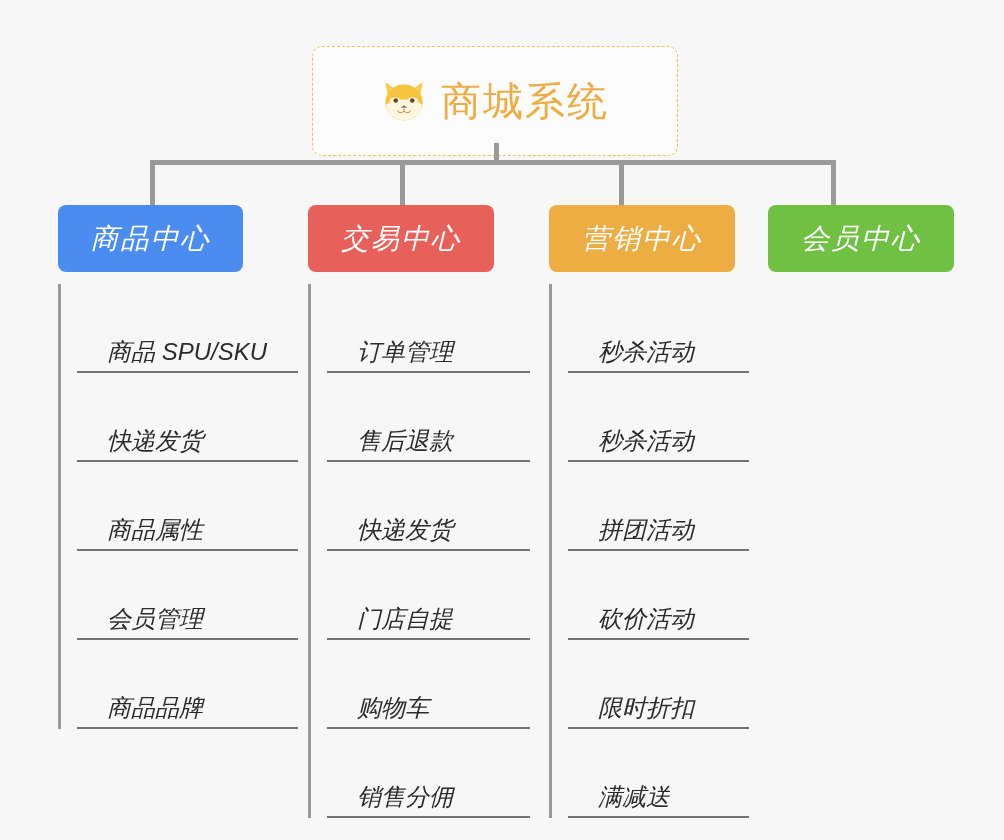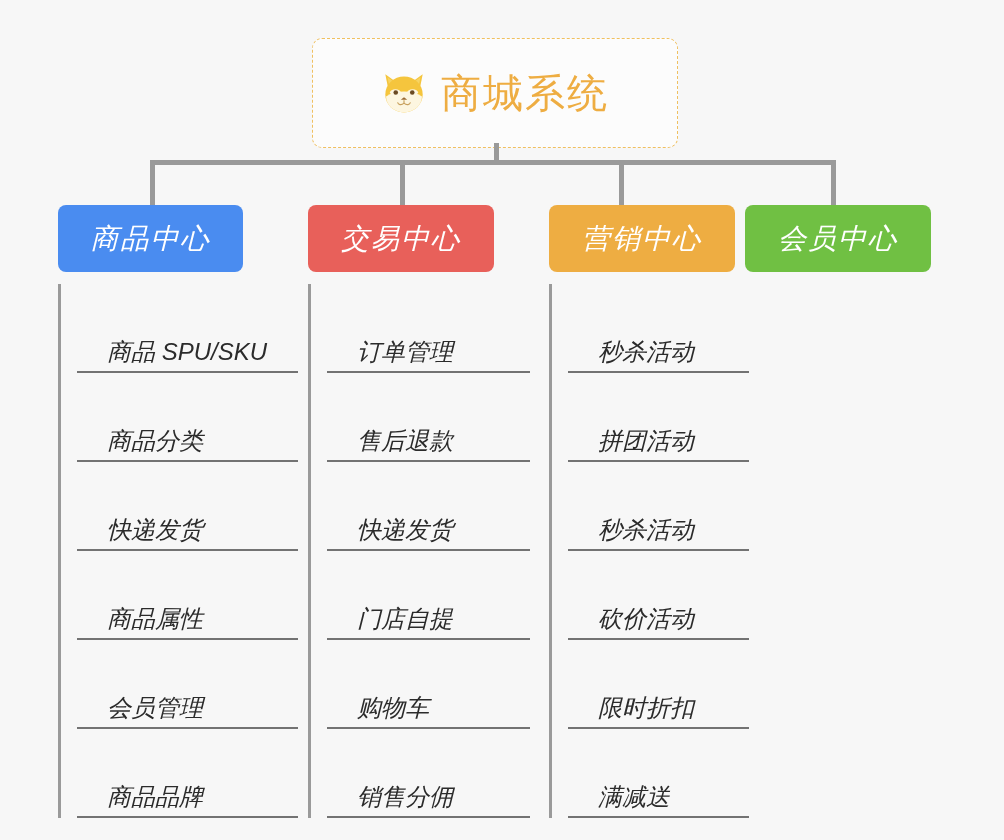--- a/index.html
+++ b/index.html
@@ -12,21 +12,21 @@
   }
   #chart {
     position: relative;
     width: 1004px; height: 840px;
     background: #f7f7f7;
   }
 
   
   .root-node {
     position: absolute;
-    left: 312px; top: 38px;
+    left: 312px; top: 46px;
     width: 366px; height: 110px;
     background: #fcfcfc;
     border: 1.5px dashed #f0c060;
     border-radius: 10px;
     display: flex;
     align-items: center;
     justify-content: center;
     gap: 14px;
   }
   .root-icon { width: 46px; height: 46px; display:block; flex: 0 0 auto; }
@@ -46,21 +46,21 @@
   .conn-drop.d1 { left: 150px; }
   .conn-drop.d2 { left: 400px; }
   .conn-drop.d3 { left: 619px; }
   .conn-drop.d4 { left: 831px; }
 
   
   .column { position: absolute; top: 205px; font-style: italic; }
   .col1 { left: 58px;  width: 240px; }
   .col2 { left: 308px; width: 222px; text-align: center; }
   .col3 { left: 527px; width: 222px; padding-left: 22px; }
-  .col4 { left: 745px; width: 222px; }
+  .col4 { left: 768px; width: 222px; }
 
   .cat-header {
     height: 67px;
     border-radius: 8px;
     display: flex;
     align-items: center;
     justify-content: center;
     color: #ffffff;
     font-size: 28px;
     letter-spacing: 2px;
@@ -130,23 +130,20 @@
 
   <div class="column col1">
     <div class="cat-header" style="background: rgb(74, 140, 240);">
       <span>商品中心</span>
     </div>
     <div class="leaf-list">
       <div class="leaf-item">
           <span class="leaf-label">商品 SPU/SKU</span>
         </div>
       <div class="leaf-item">
-          <span class="leaf-label">商品分类</span>
-        </div>
-      <div class="leaf-item">
           <span class="leaf-label">快递发货</span>
         </div>
       <div class="leaf-item">
           <span class="leaf-label">商品属性</span>
         </div>
       <div class="leaf-item">
           <span class="leaf-label">会员管理</span>
         </div>
       <div class="leaf-item">
           <span class="leaf-label">商品品牌</span>
@@ -182,24 +179,24 @@
 
   <div class="column col3">
     <div class="cat-header" style="background: rgb(238, 173, 66);">
       <span>营销中心</span>
     </div>
     <div class="leaf-list">
       <div class="leaf-item">
           <span class="leaf-label">秒杀活动</span>
         </div>
       <div class="leaf-item">
+          <span class="leaf-label">秒杀活动</span>
+        </div>
+      <div class="leaf-item">
           <span class="leaf-label">拼团活动</span>
-        </div>
-      <div class="leaf-item">
-          <span class="leaf-label">秒杀活动</span>
         </div>
       <div class="leaf-item">
           <span class="leaf-label">砍价活动</span>
         </div>
       <div class="leaf-item">
           <span class="leaf-label">限时折扣</span>
         </div>
       <div class="leaf-item">
           <span class="leaf-label">满减送</span>
         </div>

